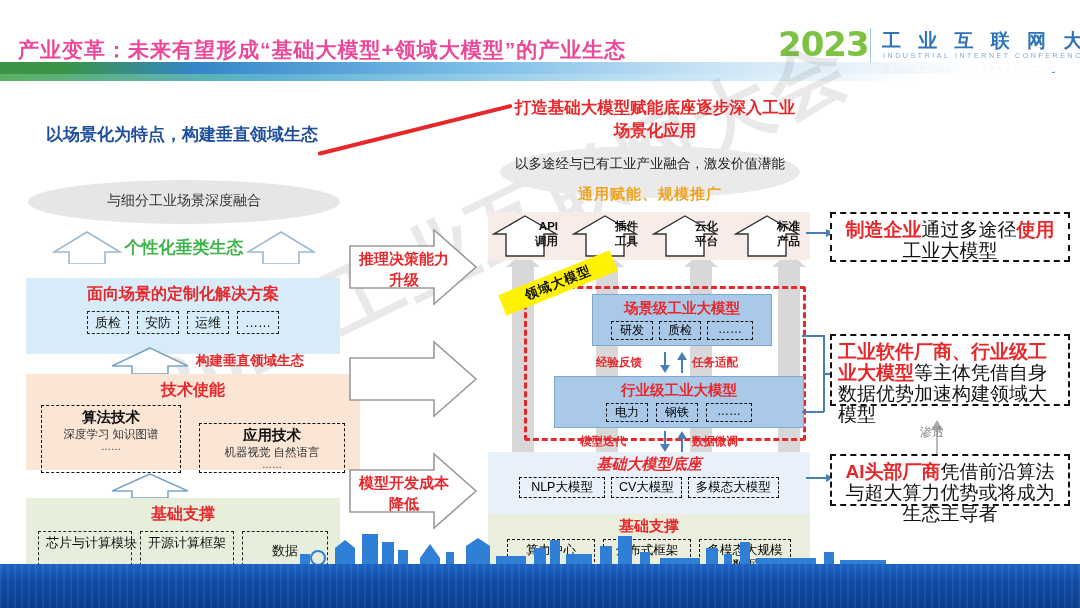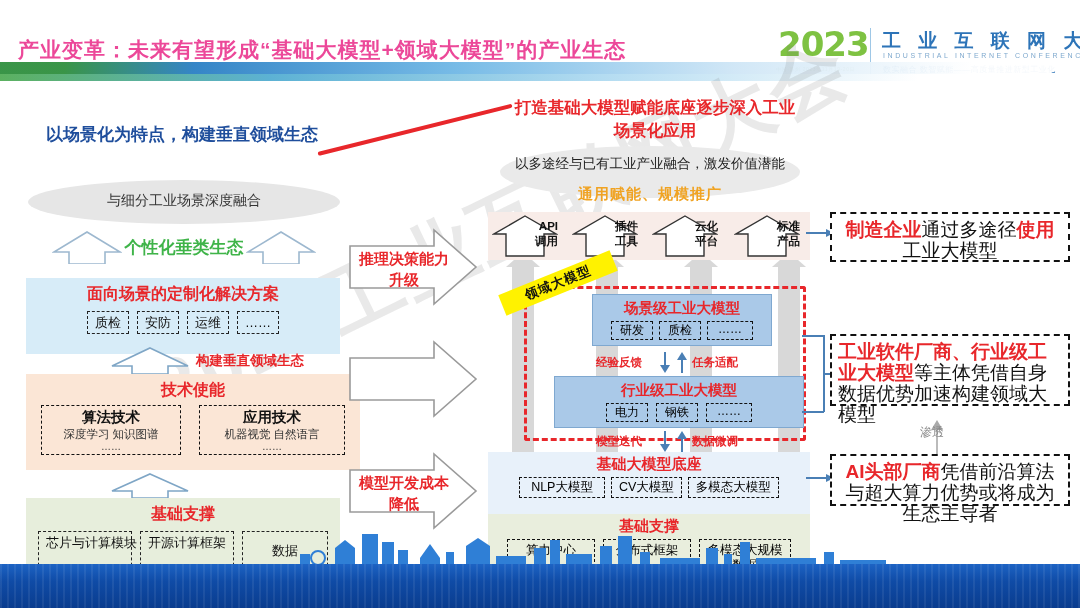--- a/index.html
+++ b/index.html
@@ -250,21 +250,21 @@
   <div style="position:absolute;left:196px;top:352px;font-size:13.5px;font-weight:bold;color:#E8272B;">构建垂直领域生态</div>
 
   <div class="panel p-orange" style="left:26px;top:374px;width:334px;height:96px;">
     <div class="panel-title">技术使能</div>
     <div style="display:flex;justify-content:center;gap:18px;padding:4px 0;">
       <div style="border:1.8px dashed #111;padding:2px 6px;text-align:center;width:140px;">
         <div style="font-size:14.5px;font-weight:bold;color:#111;">算法技术</div>
         <div style="font-size:11.5px;color:#333;line-height:14px;">深度学习  知识图谱</div>
         <div style="font-size:10px;color:#333;">……</div>
       </div>
-      <div style="border:1.8px dashed #111;padding:2px 6px;text-align:center;width:146px;">
+      <div style="border:1.8px dashed #111;padding:2px 6px;text-align:center;width:146px;margin-top:18px;">
         <div style="font-size:14.5px;font-weight:bold;color:#111;">应用技术</div>
         <div style="font-size:11.5px;color:#333;line-height:14px;">机器视觉  自然语言</div>
         <div style="font-size:10px;color:#333;">……</div>
       </div>
     </div>
   </div>
 
   <svg style="position:absolute;left:110px;top:472px" width="80" height="26">
     <polygon points="40,2 78,19 58,19 58,26 22,26 22,19 2,19" fill="#ffffff" stroke="#7fa6c6" stroke-width="1.6"></polygon>
   </svg>
@@ -374,31 +374,31 @@
     <div class="t">行业级工业大模型</div>
     <div style="display:flex;justify-content:center;gap:8px;margin-top:3px;">
       <div style="border:1.5px dashed #111;font-size:12px;padding:0 8px;">电力</div>
       <div style="border:1.5px dashed #111;font-size:12px;padding:0 8px;">钢铁</div>
       <div style="border:1.5px dashed #111;font-size:12px;padding:0 10px;">……</div>
     </div>
   </div>
 
   <div class="ylabel">领域大模型</div>
 
-  <div class="flow-lbl" style="left:596px;top:434px;">模型迭代</div>
+  <div class="flow-lbl" style="left:580px;top:434px;">模型迭代</div>
   <svg style="position:absolute;left:659px;top:431px;" width="12" height="22">
     <polygon points="5,0 7,0 7,13 11,13 6,21 1,13 5,13" fill="#4a7fb5"></polygon>
   </svg>
   <svg style="position:absolute;left:676px;top:431px;" width="12" height="22">
     <polygon points="6,0 11,8 7,8 7,21 5,21 5,8 1,8" fill="#4a7fb5"></polygon>
   </svg>
   <div class="flow-lbl" style="left:692px;top:434px;">数据微调</div>
 
   <div class="basebox">
-    <div style="text-align:center;font-size:15px;font-weight:bold;color:#E8272B;padding-top:3px;">基础大模型底座</div>
+    <div style="text-align:center;font-size:15px;font-weight:bold;color:#E8272B;padding-top:3px;font-style:italic;">基础大模型底座</div>
     <div style="display:flex;justify-content:center;gap:6px;margin-top:3px;">
       <div style="border:1.6px dashed #111;font-size:12.5px;padding:1px 11px;">NLP大模型</div>
       <div style="border:1.6px dashed #111;font-size:12.5px;padding:1px 7px;">CV大模型</div>
       <div style="border:1.6px dashed #111;font-size:12.5px;padding:1px 7px;">多模态大模型</div>
     </div>
   </div>
 
   <div class="basebox2">
     <div style="text-align:center;font-size:15px;font-weight:bold;color:#E8272B;padding-top:3px;">基础支撑</div>
     <div style="display:flex;justify-content:center;gap:8px;margin-top:3px;">

